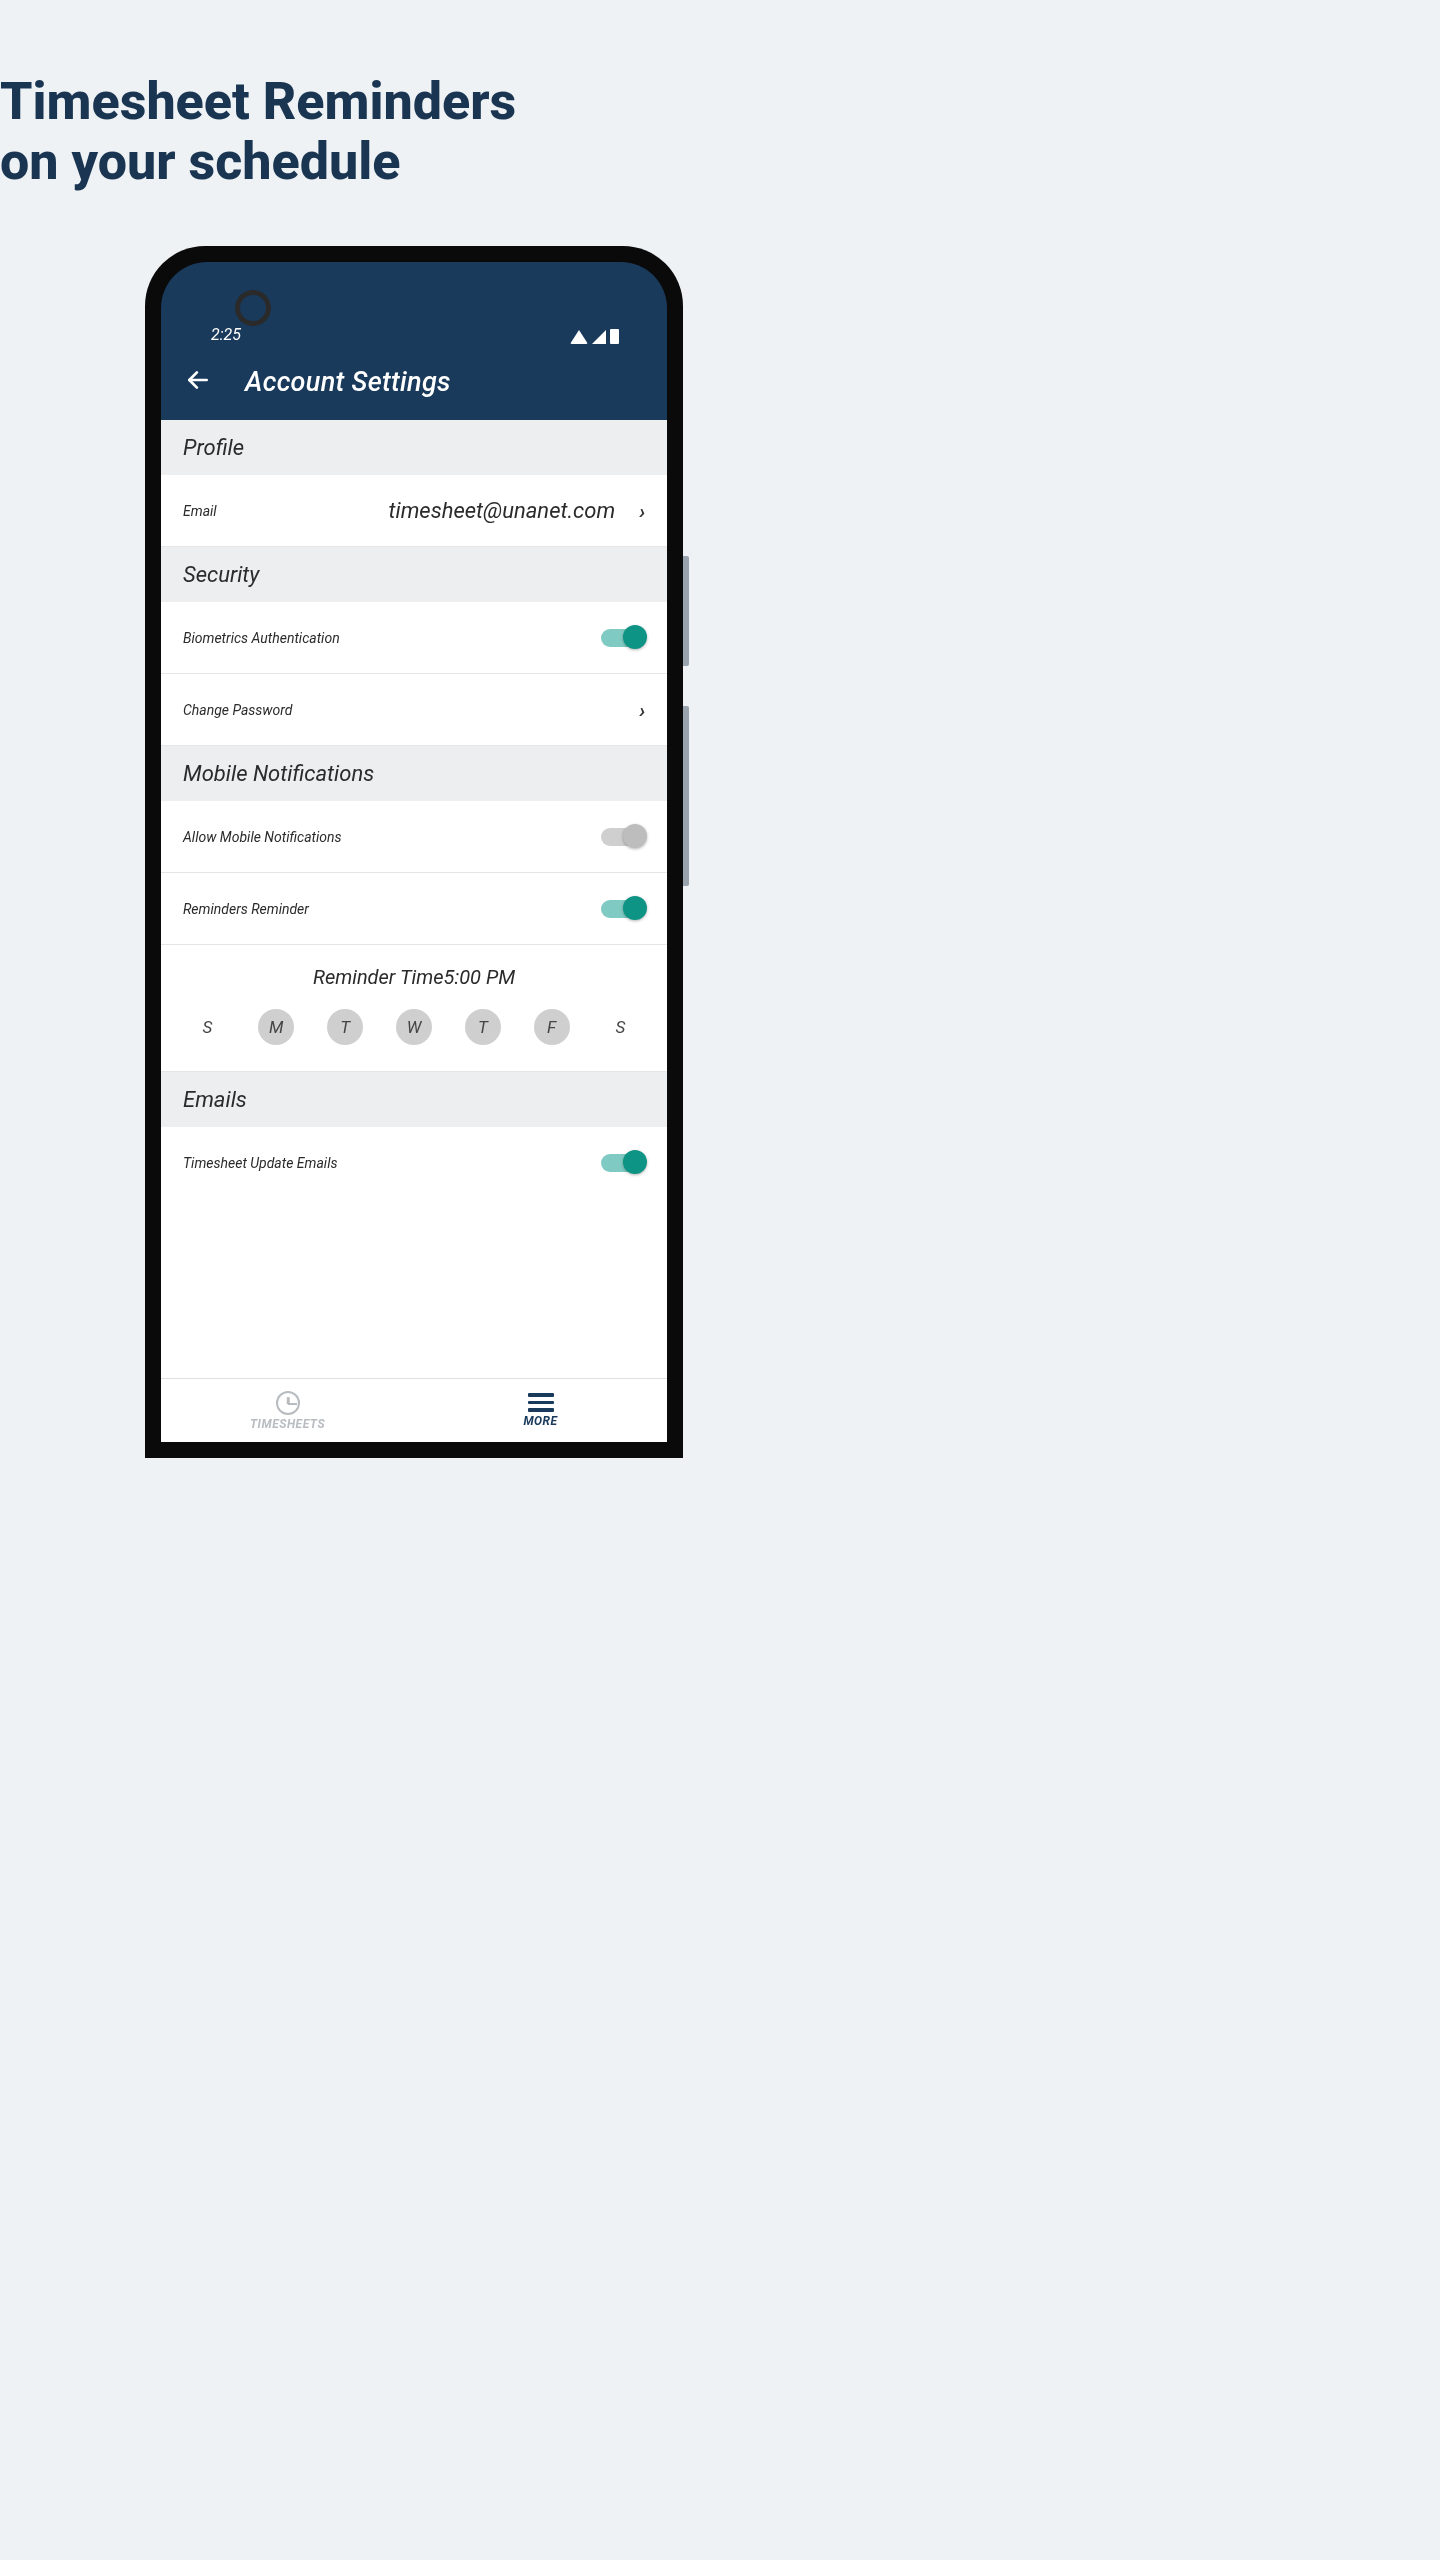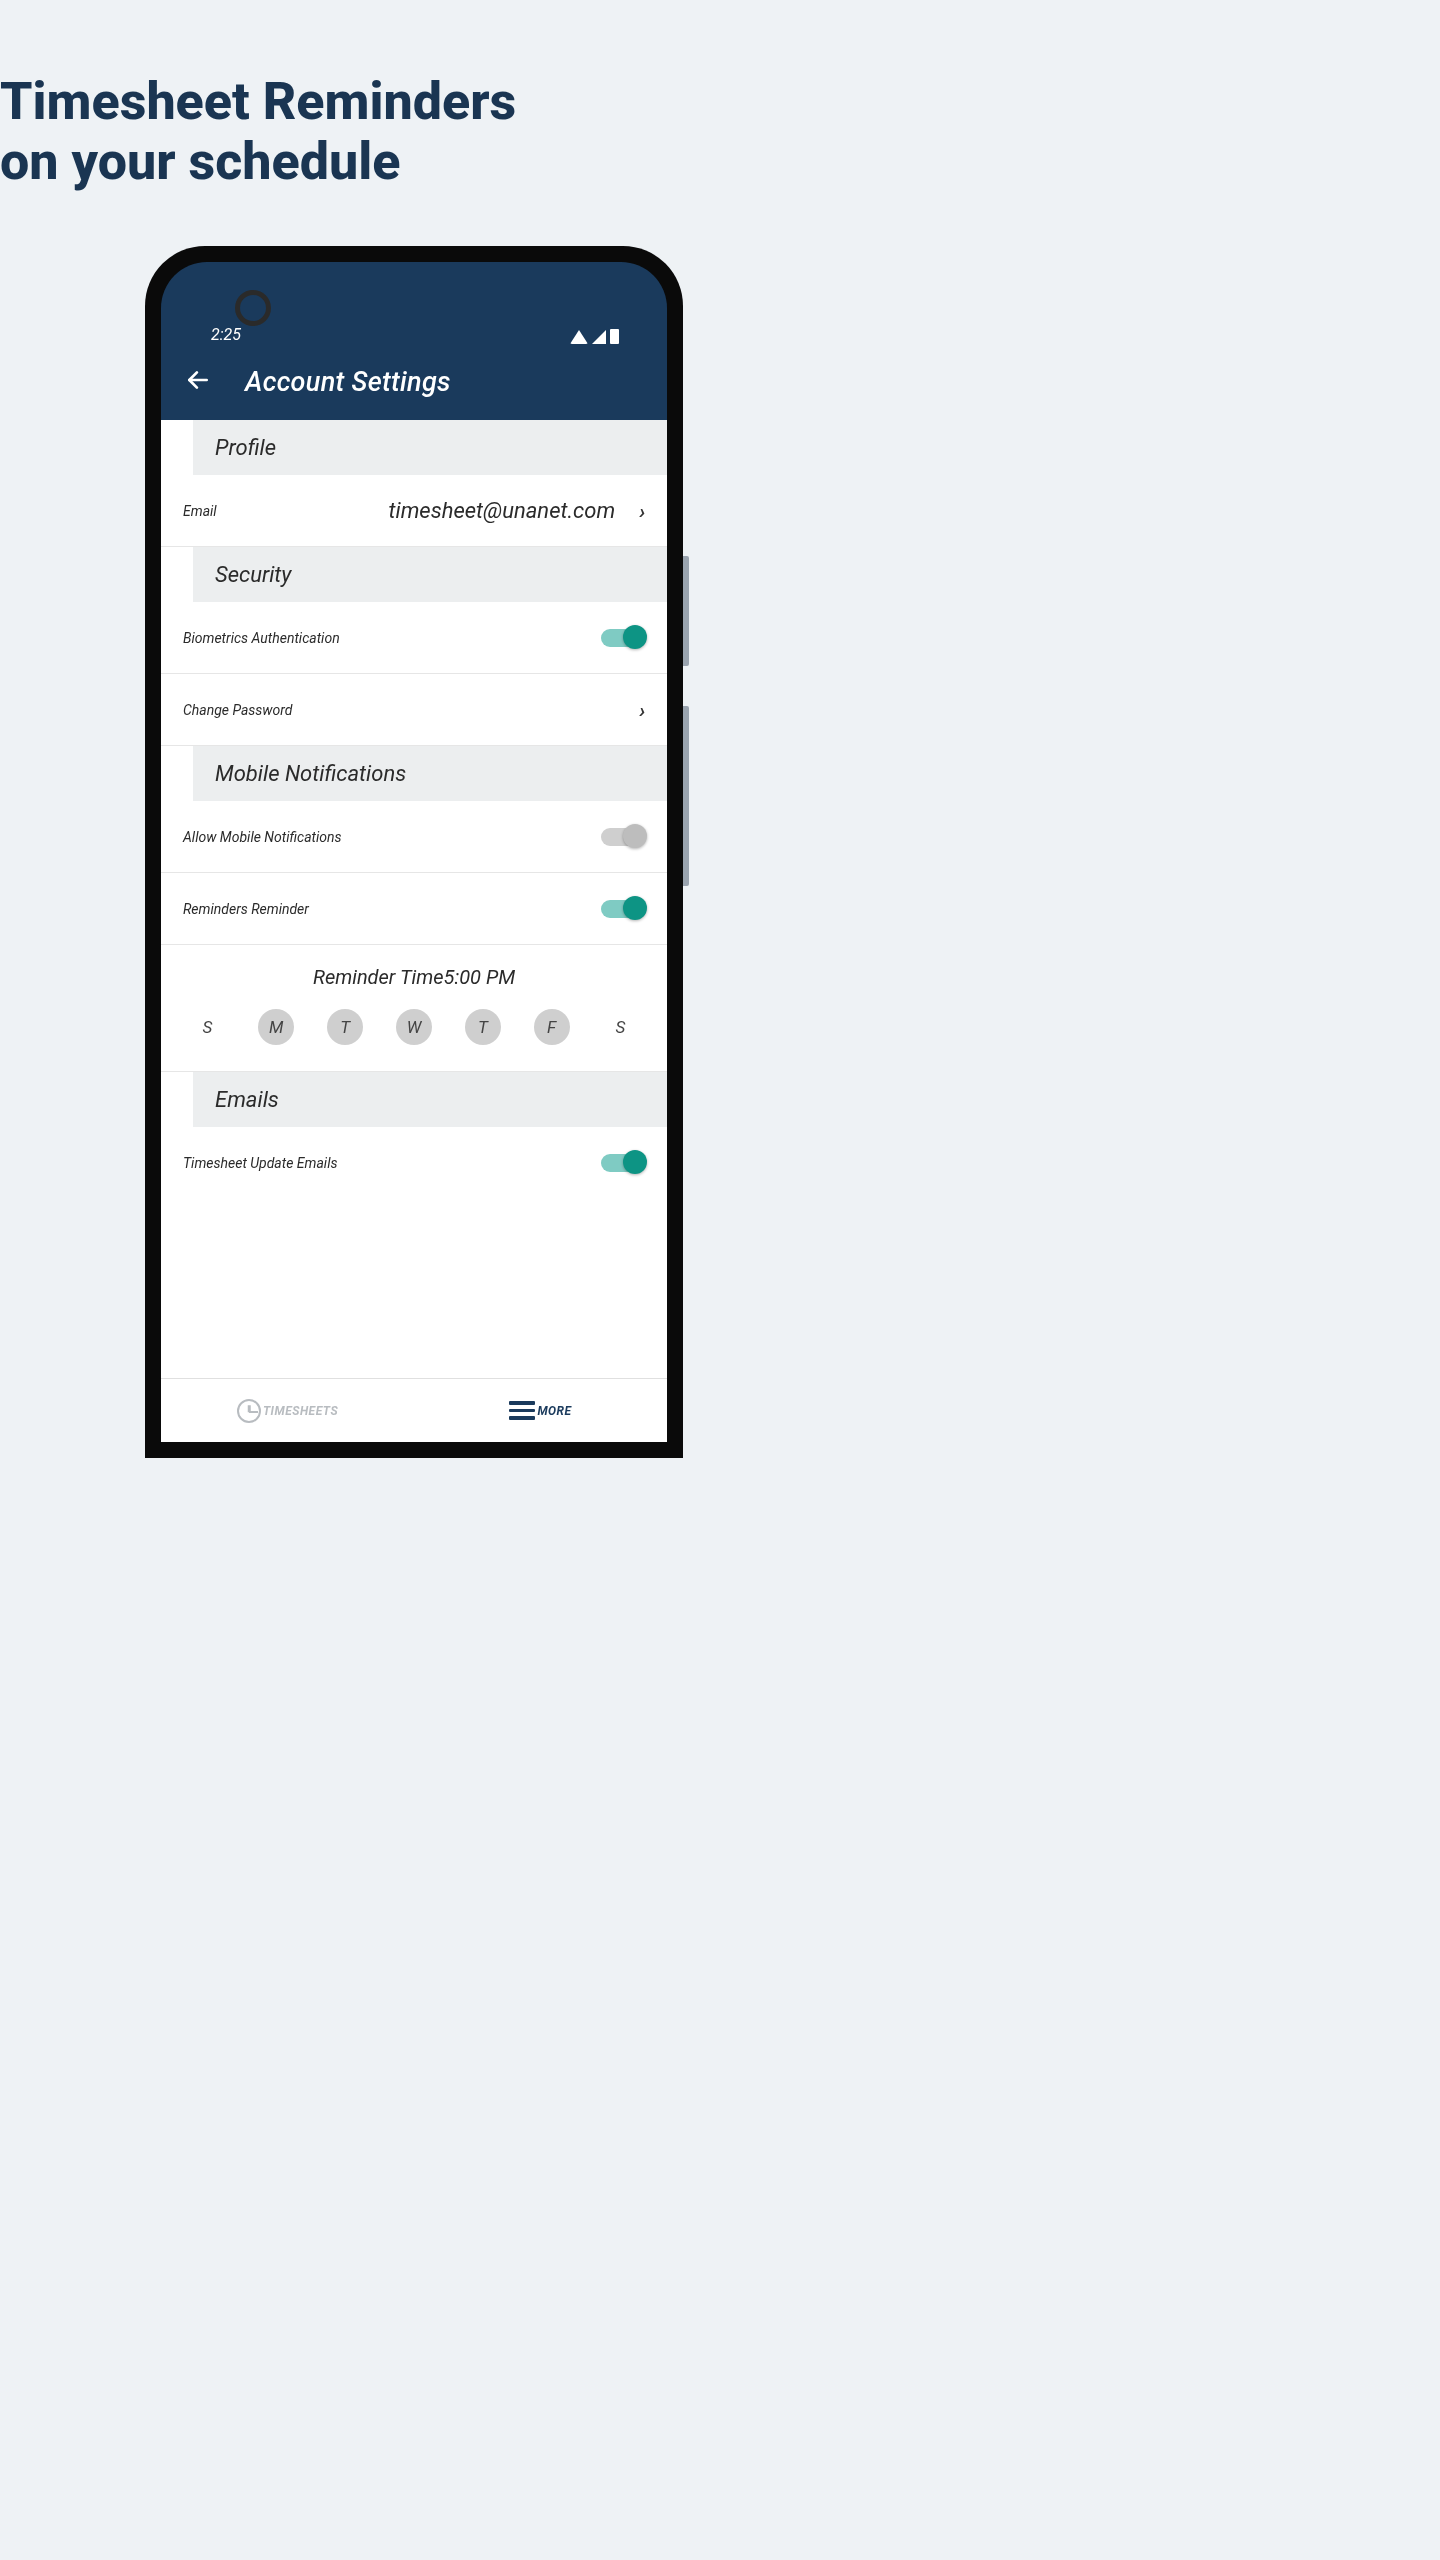--- a/index.html
+++ b/index.html
@@ -114,21 +114,20 @@
     background: #fff;
     height: calc(100% - 158px);
     overflow: hidden;
     position: relative;
   }
   .section-header {
     background: #eceeef;
     padding: 15px 22px;
     font-size: 22px;
     color: #2b2b2b;
-    margin-left: 32px;
   }
   .row {
     display: flex;
     align-items: center;
     justify-content: space-between;
     padding: 20px 22px;
     border-bottom: 1px solid #e6e6e6;
     min-height: 72px;
   }
   .row:last-child { border-bottom: none; }
@@ -172,21 +171,21 @@
     bottom: 0;
     width: 100%;
     height: 64px;
     background: #fff;
     border-top: 1px solid #e0e0e0;
     display: flex;
   }
   .nav-item {
     flex: 1;
     display: flex;
-    flex-direction: row;
+    flex-direction: column;
     align-items: center;
     justify-content: center;
     gap: 2px;
     font-size: 12px;
     letter-spacing: 0.5px;
     font-weight: 700;
   }
   .nav-item.inactive { color: #b8bcc0; }
   .nav-item.active { color: #1a3a5c; }
   .clock-ico {

